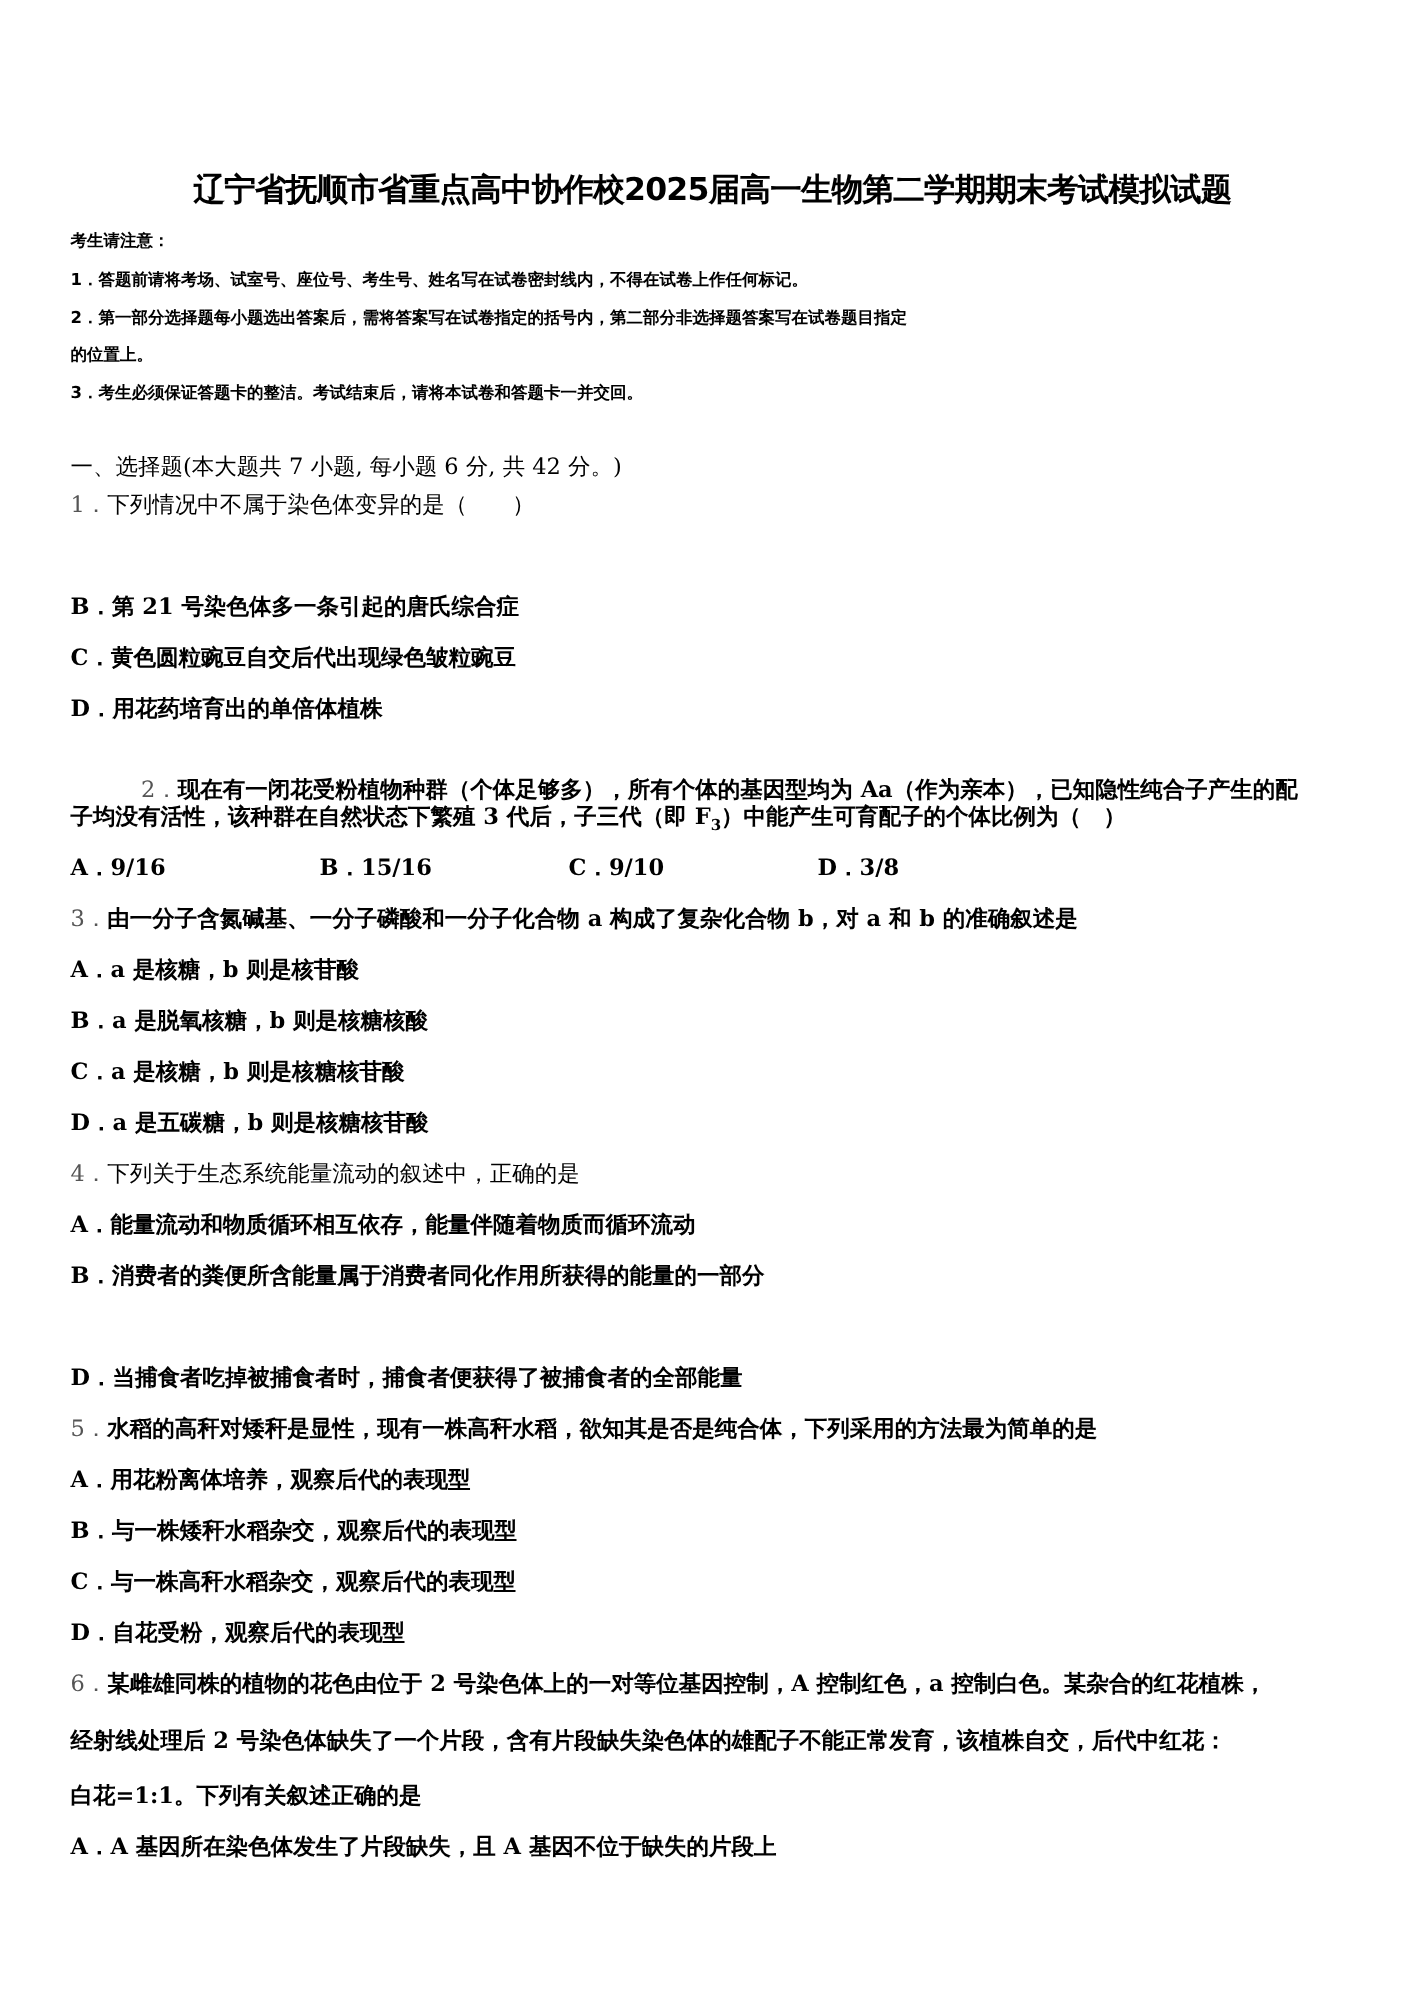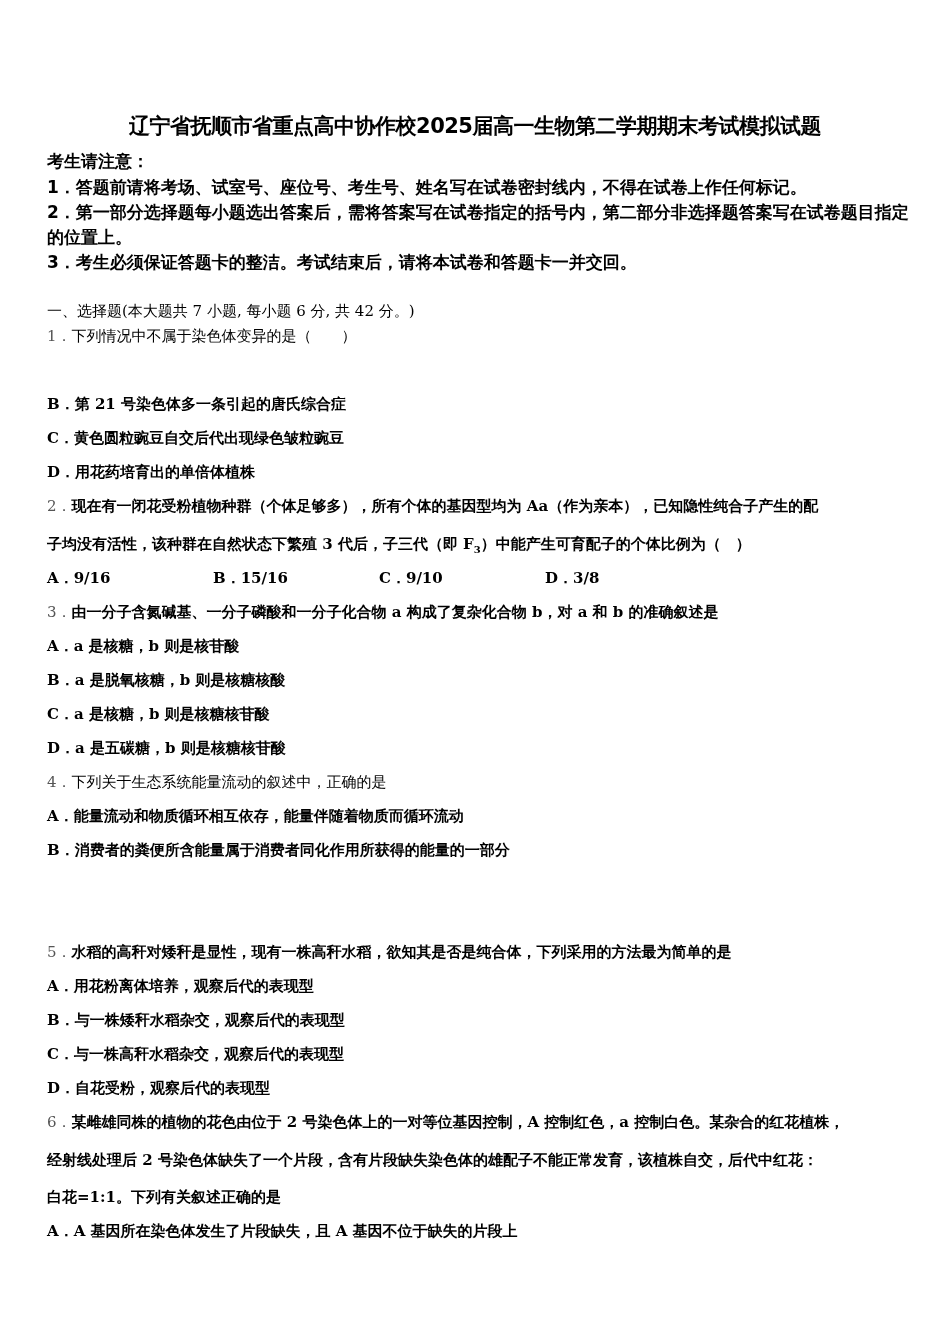--- a/index.html
+++ b/index.html
@@ -3,21 +3,21 @@
 <meta charset="utf-8">
 <style>
   html, body { margin: 0; padding: 0; background: #ffffff; }
   body { width: 950px; height: 1344px; position: relative; overflow: hidden;
          font-family: "DejaVu Serif", "Liberation Serif", serif; color: #000; }
   .page { position: absolute; left: 0; top: 0; width: 950px; height: 1344px; }
   .title { position: absolute; left: 0; width: 950px; top: 112px; text-align: center;
            font-family: "DejaVu Sans", "Liberation Sans", sans-serif; font-weight: bold;
            font-size: 21px; letter-spacing: -0.5px; }
   .line { position: absolute; left: 47px; font-size: 15px; white-space: nowrap; line-height: 20px; }
-  .notice { font-family: "DejaVu Sans", "Liberation Sans", sans-serif; font-size: 17px; }
+  .notice { font-family: "DejaVu Sans", "Liberation Sans", sans-serif; font-size: 11px; }
   .q { font-size: 15px; }
   .qnum { color: #555; font-weight: normal; }
   .bold { font-weight: bold; }
   .opts-row span.opt { display: inline-block; width: 166px; font-weight: bold; }
   sub { font-size: 10px; }
 </style>
 </head>
 <body>
 
 <div class="page">
@@ -38,21 +38,21 @@
   <div class="line q bold" style="top:394px;">
     <span>B．</span><span>第 21 号染色体多一条引起的唐氏综合症</span>
   </div>
   <div class="line q bold" style="top:428px;">
     <span>C．</span><span>黄色圆粒豌豆自交后代出现绿色皱粒豌豆</span>
   </div>
   <div class="line q bold" style="top:462px;">
     <span>D．</span><span>用花药培育出的单倍体植株</span>
   </div>
 
-  <div class="line q bold" style="top:496px;">
+  <div class="line q bold" style="top:516px;margin-left:47px;">
     <span class="qnum">2．</span><span>现在有一闭花受粉植物种群（个体足够多），所有个体的基因型均为 Aa（作为亲本），已知隐性纯合子产生的配</span>
   </div>
   <div class="line q bold" style="top:534px;">
     <span>子均没有活性，该种群在自然状态下繁殖 3 代后，子三代（即 F</span><sub>3</sub><span>）中能产生可育配子的个体比例为（　）</span>
   </div>
   <div class="line q opts-row" style="top:568px;">
     <span class="opt"><span>A．</span><span>9/16</span></span><span class="opt"><span>B．</span><span>15/16</span></span><span class="opt"><span>C．</span><span>9/10</span></span><span class="opt"><span>D．</span><span>3/8</span></span>
   </div>
 
   <div class="line q bold" style="top:602px;">
@@ -73,20 +73,23 @@
 
   <div class="line q" style="top:772px;">
     <span class="qnum">4．</span><span>下列关于生态系统能量流动的叙述中，正确的是</span>
   </div>
   <div class="line q bold" style="top:806px;text-align:center;">
     <span>A．</span><span>能量流动和物质循环相互依存，能量伴随着物质而循环流动</span>
   </div>
   <div class="line q bold" style="top:840px;">
     <span>B．</span><span>消费者的粪便所含能量属于消费者同化作用所获得的能量的一部分</span>
   </div>
+  <div class="line q bold" style="top:908px;">
+    <span>D．</span><span>当捕食者吃掉被捕食者时，捕食者便获得了被捕食者的全部能量</span>
+  </div>
 
   <div class="line q bold" style="top:942px;">
     <span class="qnum">5．</span><span>水稻的高秆对矮秆是显性，现有一株高秆水稻，欲知其是否是纯合体，下列采用的方法最为简单的是</span>
   </div>
   <div class="line q bold" style="top:976px;">
     <span>A．</span><span>用花粉离体培养，观察后代的表现型</span>
   </div>
   <div class="line q bold" style="top:1010px;">
     <span>B．</span><span>与一株矮秆水稻杂交，观察后代的表现型</span>
   </div>

